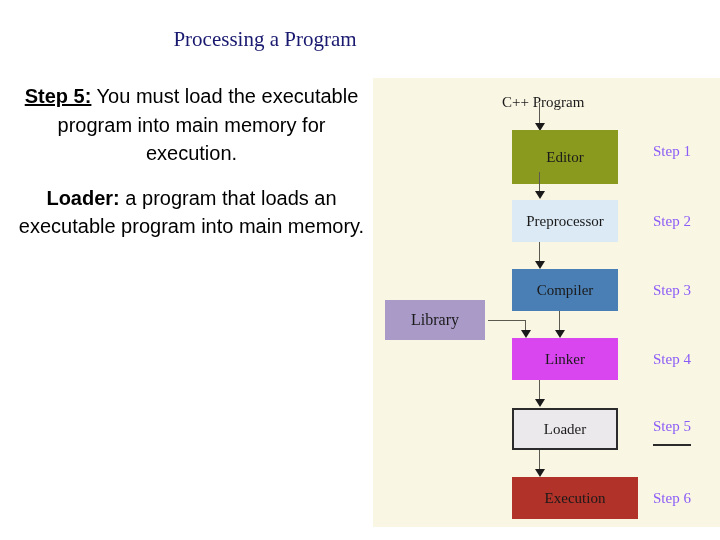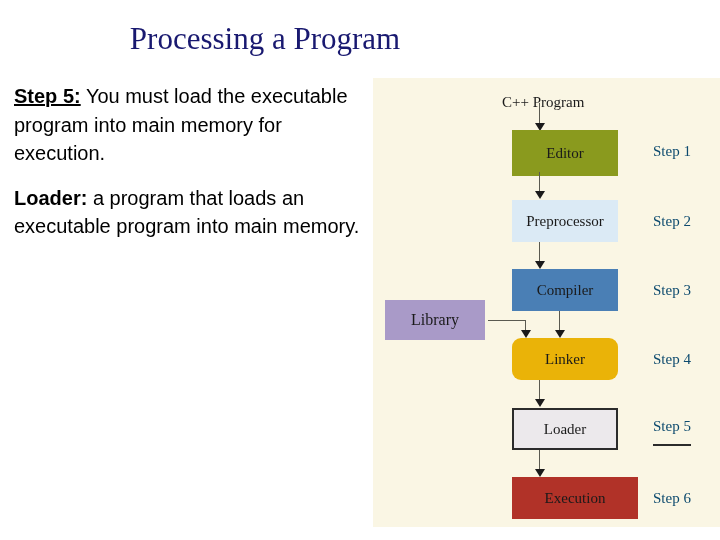--- a/index.html
+++ b/index.html
@@ -16,33 +16,34 @@
   }
 
   
   #slide-title {
     position: absolute;
     left: 0;
     top: 20px;
     width: 530px;
     text-align: center;
     font-family: "Liberation Serif", serif;
-    font-size: 31px;
+    font-size: 21px;
     line-height: 38px;
     color: #191970;
     letter-spacing: 0px;
     white-space: nowrap;
   }
 
   
   #body-text {
     position: absolute;
     left: 14px;
     top: 82px;
     width: 355px;
+    text-align: center;
   }
   .para {
     font-size: 20px;
     line-height: 28.5px;
     color: #000000;
     margin: 0;
   }
   #para-2 { margin-top: 16px; }
   .lead-bold-underline {
     font-weight: bold;
@@ -83,21 +84,21 @@
     font-family: "Liberation Serif", serif;
     font-size: 15px;
     color: #1a1a1a;
     white-space: nowrap;
     margin-top: 12px;
   }
   .step-label {
     position: absolute;
     font-family: "Liberation Serif", serif;
     font-size: 15px;
-    color: #0c4a6e;
+    color: #8b5cf6;
     white-space: nowrap;
   }
   .step-label.underlined {
     border-bottom: 2px solid #2b2b2b;
     padding-bottom: 9px;
   }
 
   
   .vline {
     position: absolute;
@@ -135,21 +136,21 @@
 
 </div>
 
 <div id="diagram-panel">
 
   <div class="flow-label" style="left:129px; top:4px;">C++ Program</div>
 
   <div class="vline" style="left:166px; top:25px;  height:22px;"></div>
   <div class="arrowhead" style="left:162px; top:45px;"></div>
 
-  <div class="flow-box" style="left:139px; top:52px; width:106px; height:46px; background:#8a9a1e;">Editor</div>
+  <div class="flow-box" style="left:139px; top:52px; width:106px; height:54px; background:#8a9a1e;">Editor</div>
   <div class="step-label" style="left:280px; top:65px;">Step 1</div>
 
   <div class="vline" style="left:166px; top:94px; height:20px;"></div>
   <div class="arrowhead" style="left:162px; top:113px;"></div>
 
   <div class="flow-box" style="left:139px; top:122px; width:106px; height:42px; background:#dbeaf5;">Preprocessor</div>
   <div class="step-label" style="left:280px; top:135px;">Step 2</div>
 
   <div class="vline" style="left:166px; top:164px; height:20px;"></div>
   <div class="arrowhead" style="left:162px; top:183px;"></div>
@@ -159,21 +160,21 @@
 
   <div class="flow-box" style="left:12px; top:222px; width:100px; height:40px; background:#a99ac8; font-size:16px;">Library</div>
 
   <div class="hline" style="left:115px; top:242px; width:37px;"></div>
   <div class="vline" style="left:152px; top:242px; height:16px;"></div>
   <div class="arrowhead" style="left:148px; top:252px;"></div>
 
   <div class="vline" style="left:186px; top:233px; height:25px;"></div>
   <div class="arrowhead" style="left:182px; top:252px;"></div>
 
-  <div class="flow-box" style="left:139px; top:260px; width:106px; height:42px; background:#eab308;border-radius:9px;">Linker</div>
+  <div class="flow-box" style="left:139px; top:260px; width:106px; height:42px; background:#d946ef;">Linker</div>
   <div class="step-label" style="left:280px; top:273px;">Step 4</div>
 
   <div class="vline" style="left:166px; top:302px; height:22px;"></div>
   <div class="arrowhead" style="left:162px; top:321px;"></div>
 
   <div class="flow-box highlight" style="left:139px; top:330px; width:106px; height:42px; background:#ece9ec;">Loader</div>
   <div class="step-label underlined" style="left:280px; top:340px;">Step 5</div>
 
   <div class="vline" style="left:166px; top:372px; height:22px;"></div>
   <div class="arrowhead" style="left:162px; top:391px;"></div>

